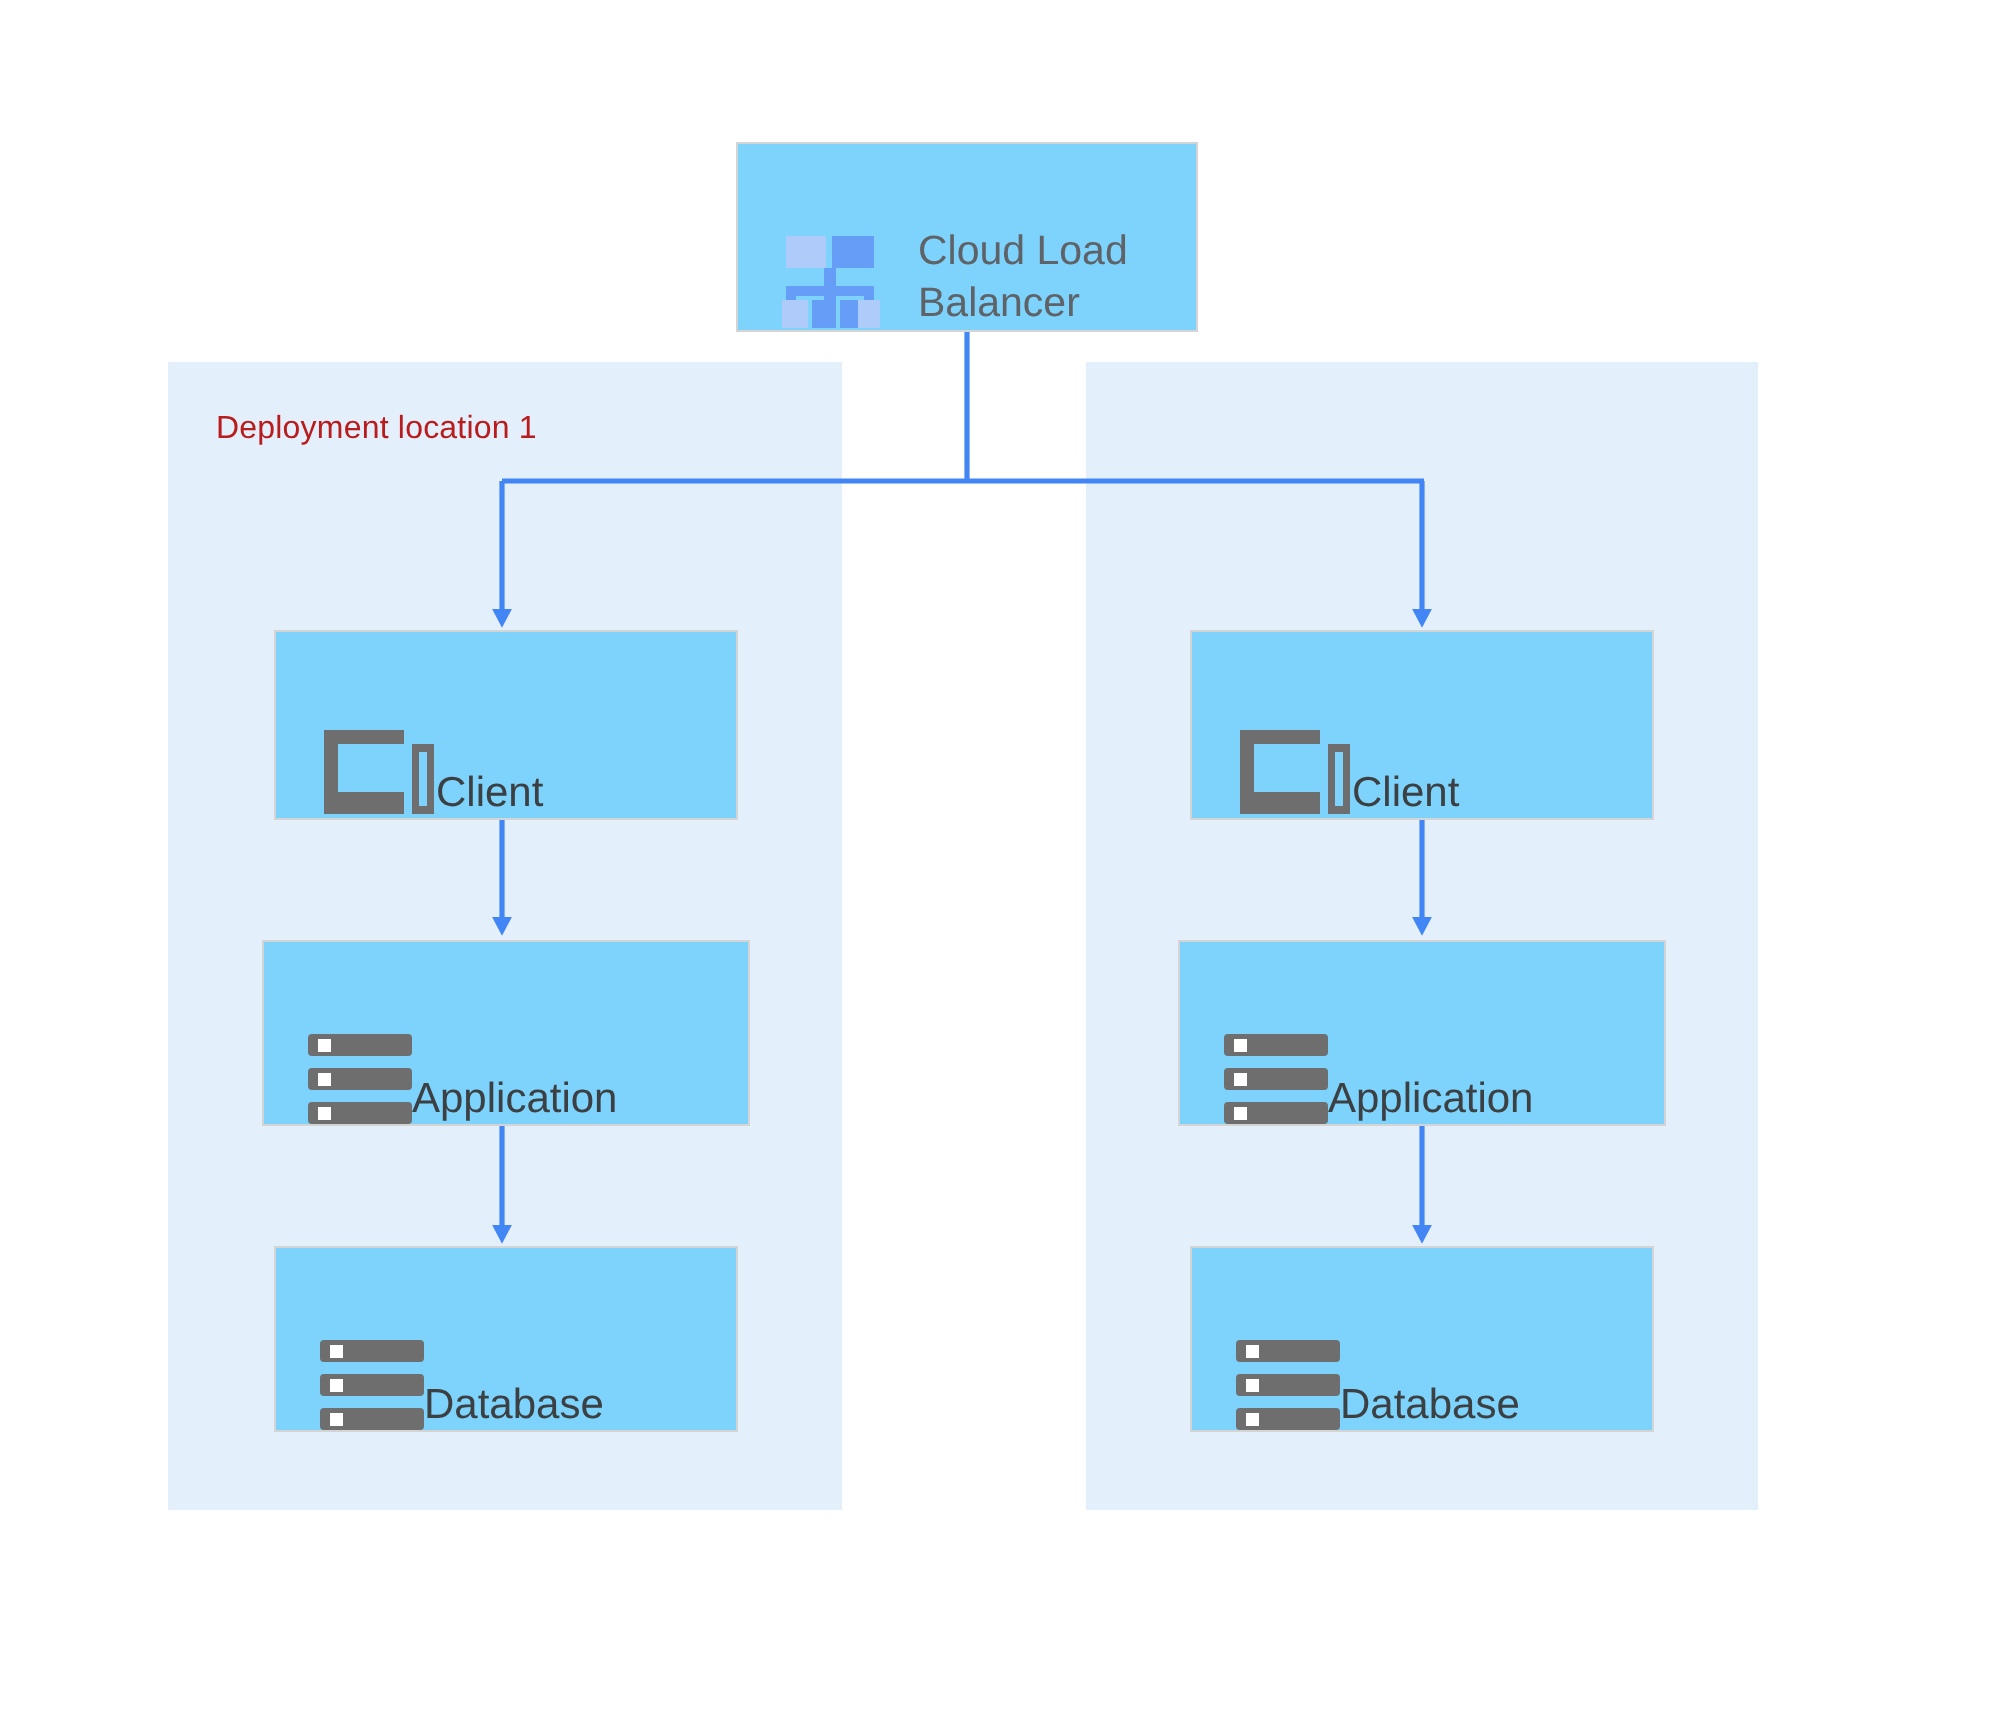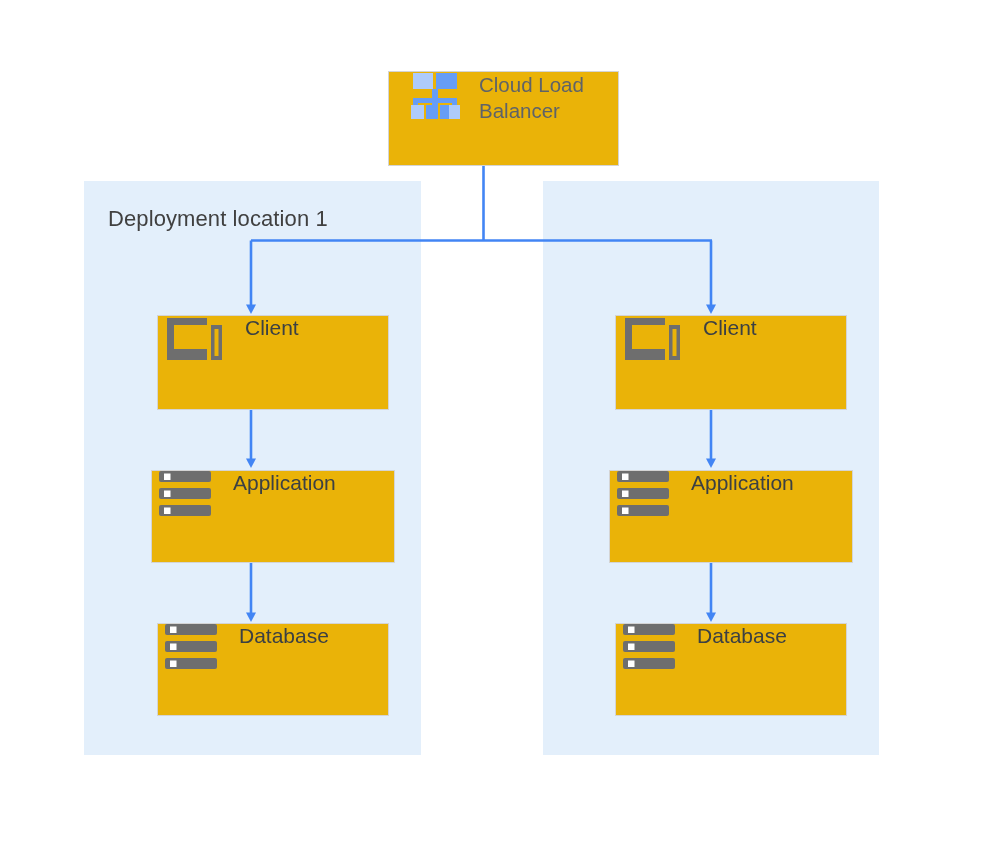--- a/index.html
+++ b/index.html
@@ -32,36 +32,35 @@
     pointer-events: none;
   }
 
   
   .zone {
     position: absolute;
     background: #e3effb;
   }
   .zone-label {
     position: absolute;
-    color: #404040;
-    font-size: 22px;
+    color: #b91c1c;
+    font-size: 16px;
     letter-spacing: .1px;
     white-space: nowrap;
   }
 
   
   .node {
     position: absolute;
-    background: #eab308;
+    background: #7dd3fc;
     border: 1px solid #d4d4d4;
     box-sizing: border-box;
     display: flex;
-    align-items: flex-start;
+    align-items: flex-end;
     z-index: 3;
-    margin-left: 20px;
   }
   .node-label {
     color: #3c4043;
     font-size: 21px;
     white-space: nowrap;
   }
 
   
   #node-lb {
     padding-left: 22px;
@@ -70,22 +69,21 @@
   #node-lb .node-label {
     color: #5f6368;
     font-size: 20.5px;
     line-height: 26px;
     white-space: normal;
     width: 120px;
   }
 
   
   .node-stack {
-    padding-left: 7px;
-    gap: 22px;
+    padding-left: 22px;
   }
 
   .icon {
     flex: 0 0 auto;
     display: block;
   }
 
   
   .srv-bar {
     fill: #6e6e6e;

